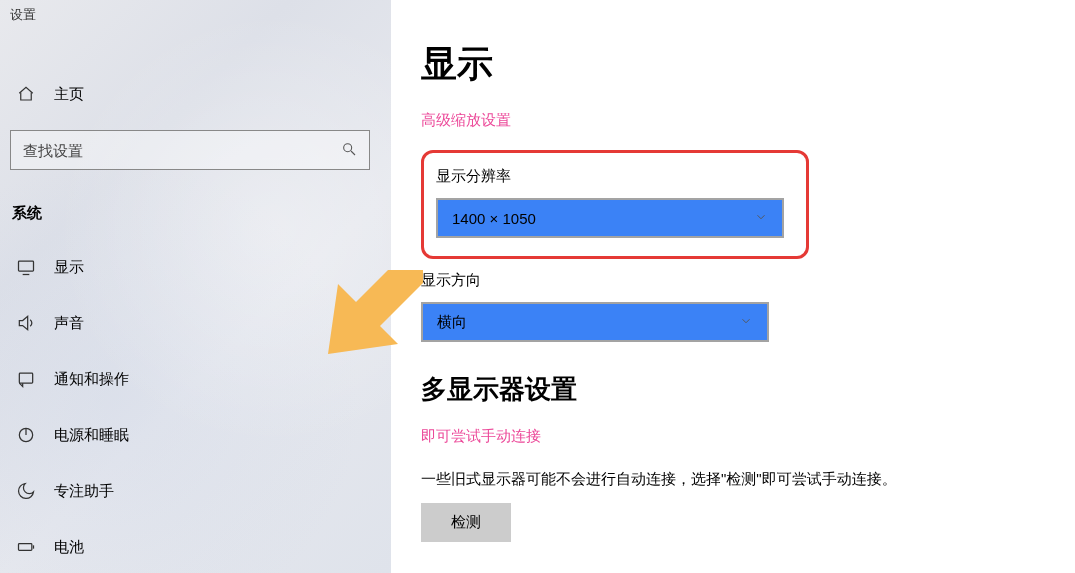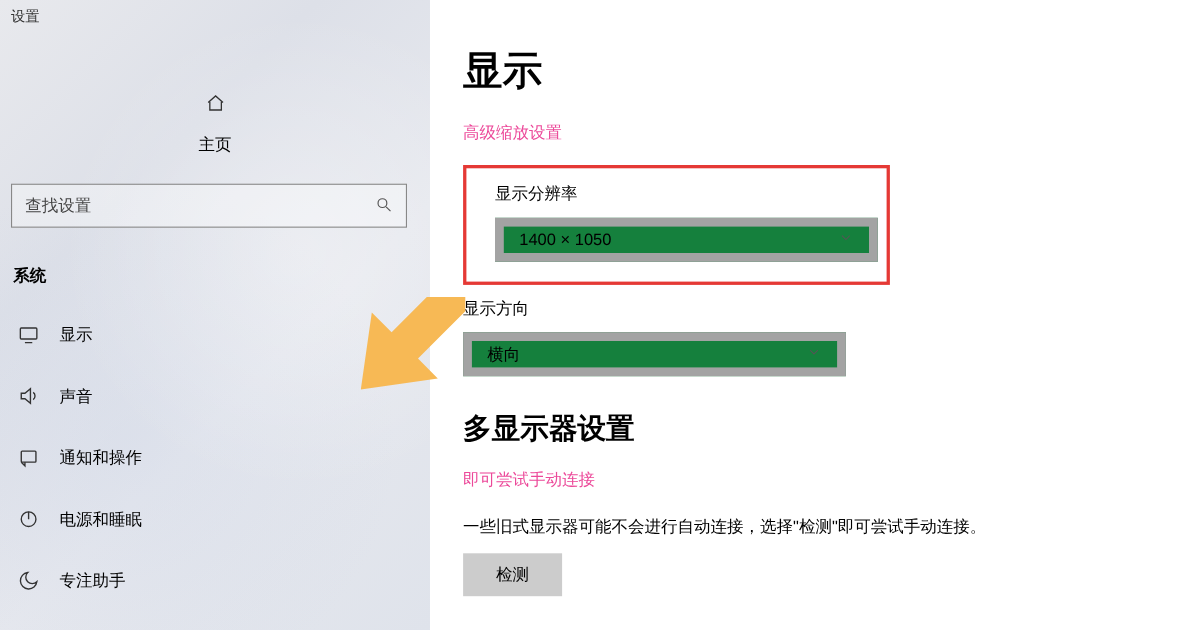--- a/index.html
+++ b/index.html
@@ -35,21 +35,20 @@
       color: #333;
     }
     .home-row {
       display: flex;
       align-items: center;
       padding: 14px 16px;
       margin-top: 40px;
       gap: 18px;
       cursor: pointer;
       position: relative;
-      flex-direction: column;
     }
     .icon-slot {
       width: 20px;
       height: 20px;
       display: flex;
       align-items: center;
       justify-content: center;
       color: #333;
     }
     .home-label {
@@ -115,35 +114,35 @@
     }
     .link-text {
       color: #ec4899;
       font-size: 15px;
       cursor: pointer;
       margin-bottom: 20px;
       display: inline-block;
     }
     .highlight-box {
       border: 3px solid #e53935;
-      border-radius: 0;
-      padding: 14px 10px 18px 26px;
+      border-radius: 12px;
+      padding: 14px 10px 18px 12px;
       margin-bottom: 12px;
       width: 388px;
     }
     .field-label {
       font-size: 15px;
       color: #000;
       margin-bottom: 12px;
     }
     .dropdown {
       width: 348px;
       height: 40px;
-      border: 8px solid #a3a3a3;
-      background: #15803d;
+      border: 2px solid #a3a3a3;
+      background: #3b82f6;
       display: flex;
       align-items: center;
       justify-content: space-between;
       padding: 0 14px;
       cursor: pointer;
       font-size: 15px;
     }
     .section-title {
       font-size: 26px;
       font-weight: 600;

